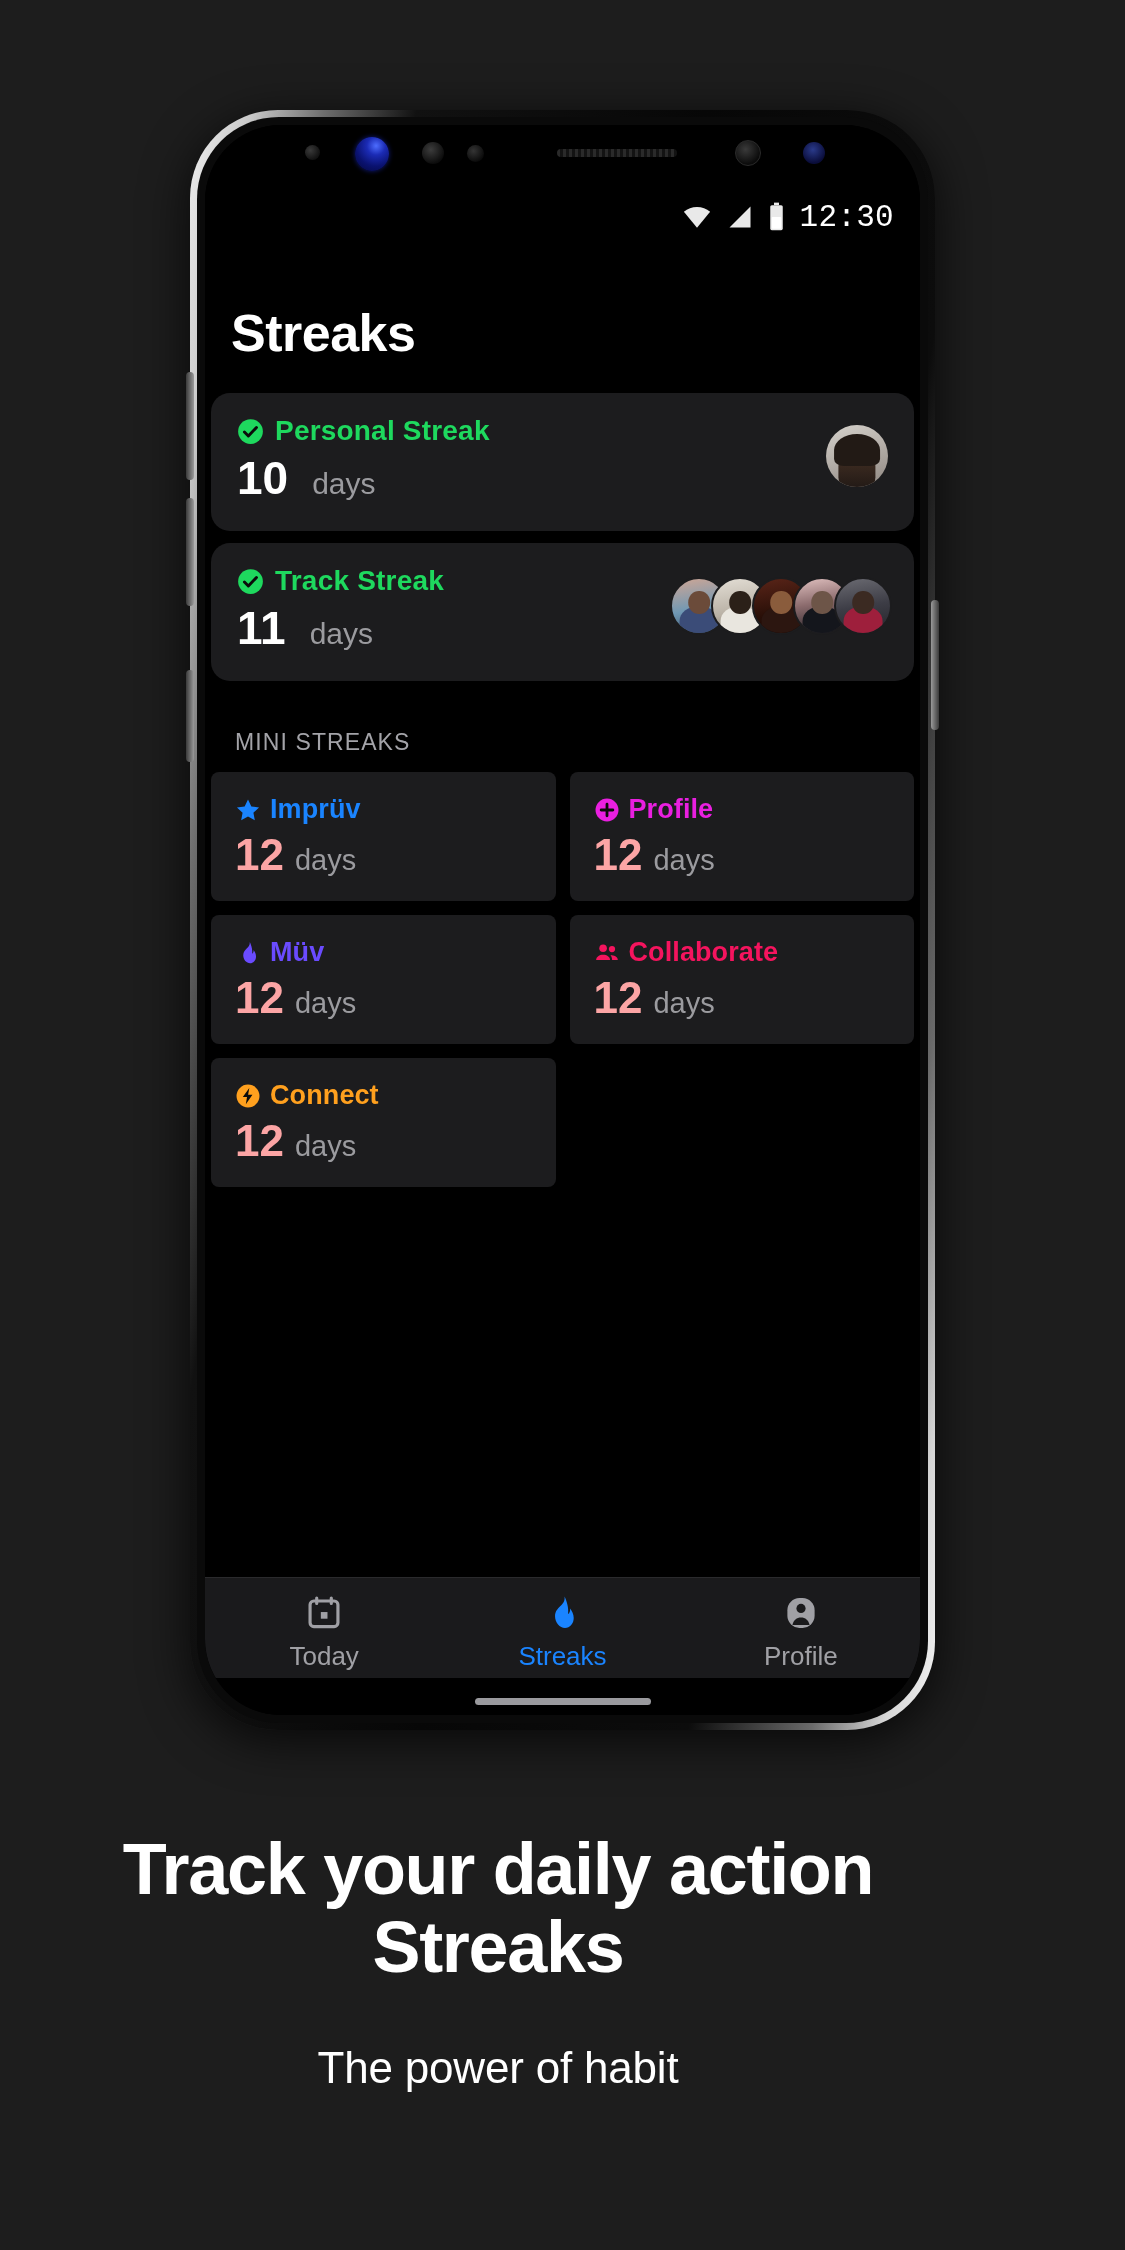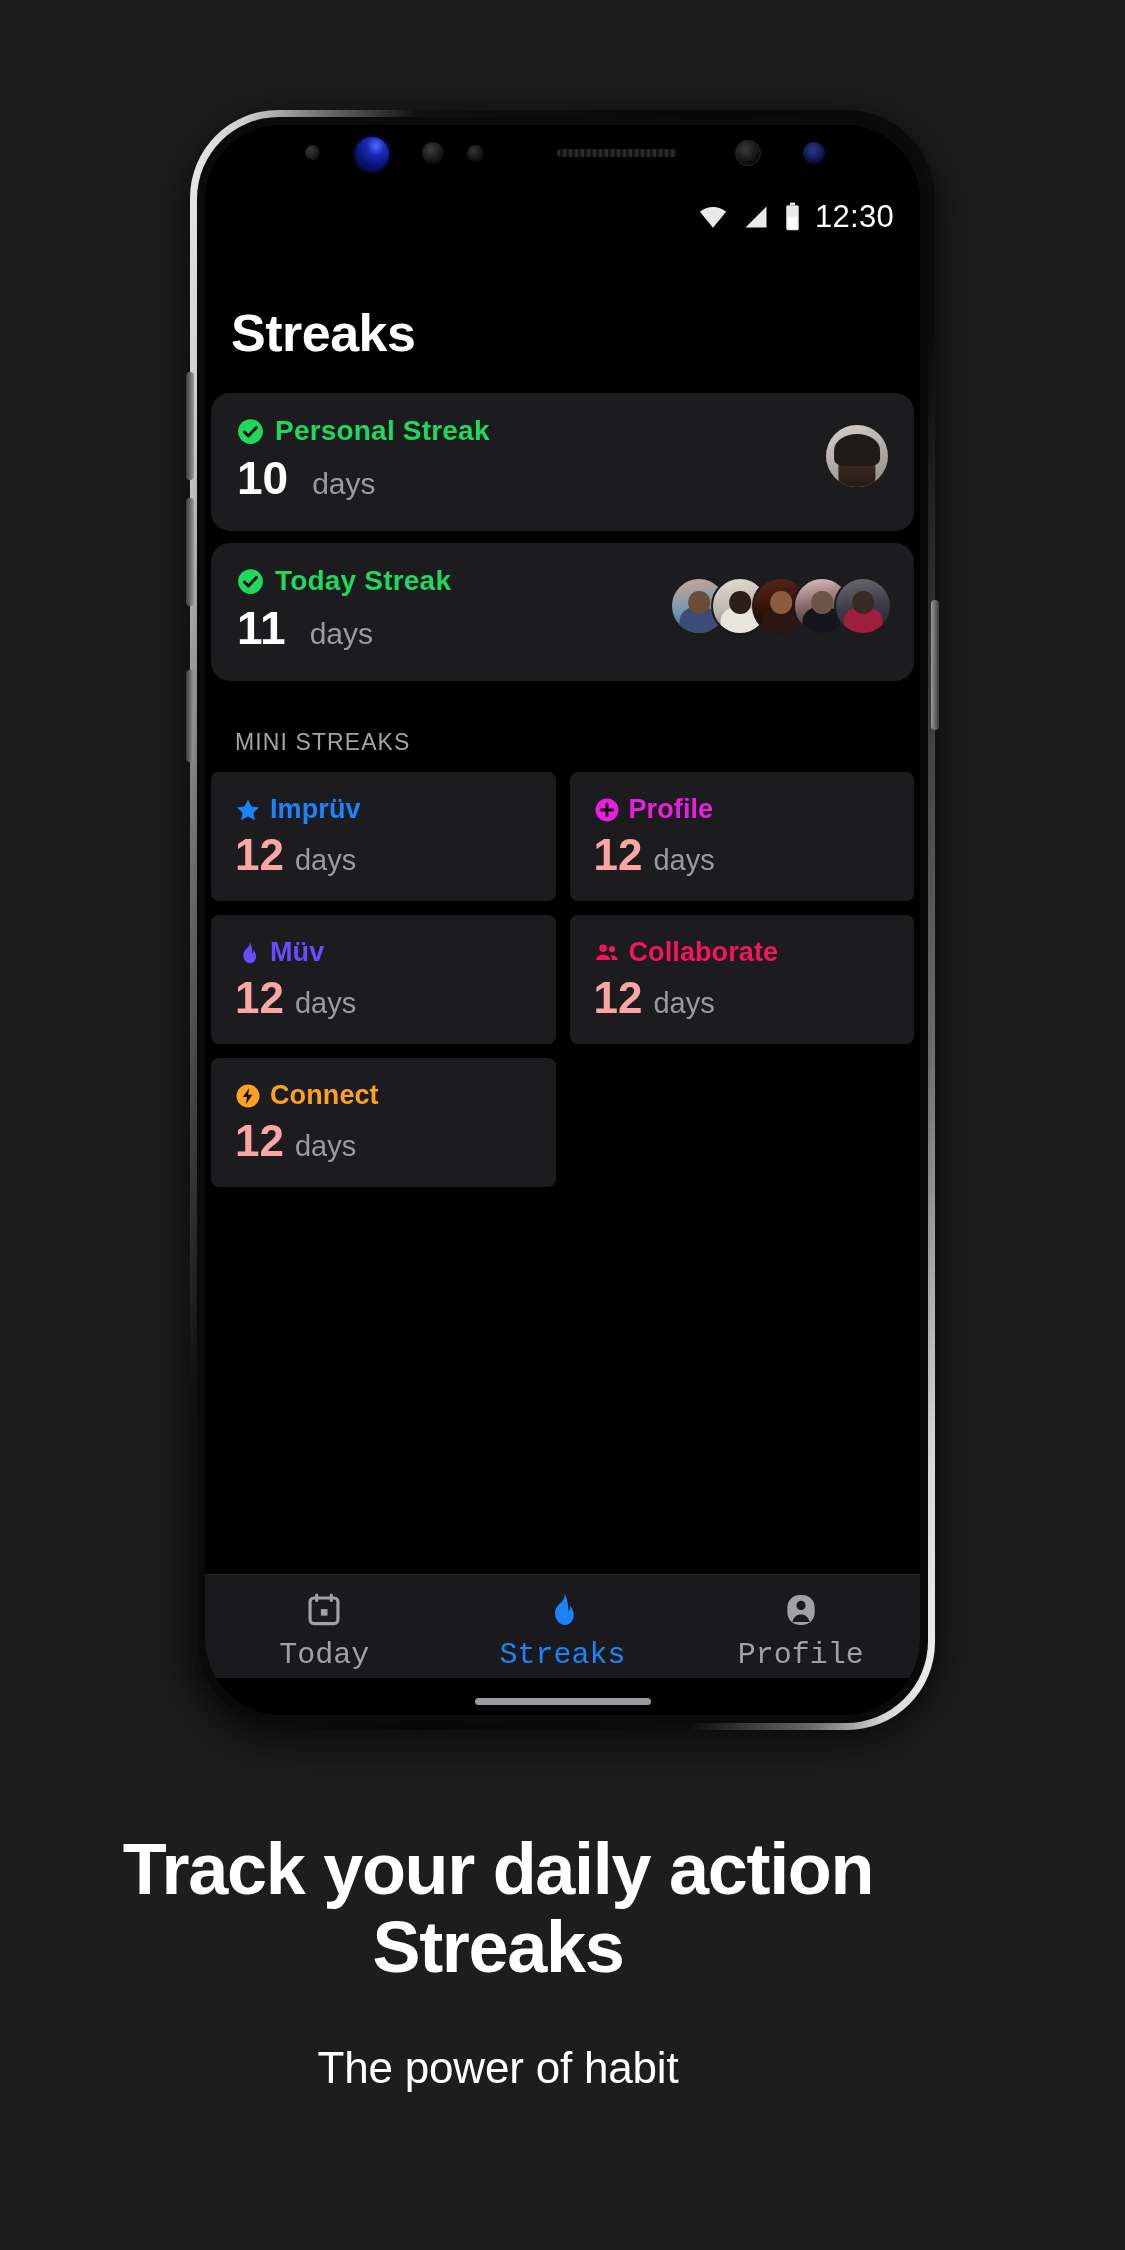--- a/index.html
+++ b/index.html
@@ -108,21 +108,21 @@
 
   
   .statusbar {
     height: 56px;
     display: flex; align-items: center; justify-content: flex-end;
     padding-right: 26px; gap: 14px;
     flex: 0 0 auto;
   }
   .sb-time {
     color: #fff; font-size: 31px; letter-spacing: .3px;
-    font-family: Liberation Sans, sans-serif;
+    font-family: Liberation Mono, monospace;
   }
   .ico-wifi, .ico-sig, .ico-bat { display: block; }
 
   
   .app-header {
     flex: 0 0 auto;
     padding: 58px 26px 30px 26px;
   }
   .app-title {
     color: #fff; font-size: 52px; font-weight: bold; letter-spacing: -0.5px;
@@ -233,21 +233,21 @@
     background: #1a1a1c;
     border-top: 1px solid #2a2a2c;
     padding: 16px 0 6px 0;
     display: flex;
   }
   .tab {
     flex: 1; display: flex; flex-direction: column;
     align-items: center; gap: 9px;
   }
   .tab-ico { width: 38px; height: 38px; }
-  .tab-label { font-size: 30px; font-family: Liberation Mono, monospace; }
+  .tab-label { font-size: 26px; }
   .tab-label.inactive { color: #a0a0a5; }
   .tab-label.active { color: #1a84ff; }
   .home-ind {
     margin: 20px auto 10px auto;
     width: 176px; height: 7px; border-radius: 4px;
     background: #9a9a9e;
   }
 
   
   .caption {
@@ -336,21 +336,21 @@
             <div class="av-hair"></div>
           </div>
         </div>
 
         <div class="big-card">
           <div class="card-head">
             <svg class="check-ico" viewBox="0 0 24 24">
               <circle cx="12" cy="12" r="11" fill="#1ED95E"></circle>
               <path d="M6.6 12.4l3.5 3.6 7.2-7.6" stroke="#0b0b0b" stroke-width="2.6" fill="none" stroke-linecap="round" stroke-linejoin="round"></path>
             </svg>
-            <span class="card-label">Today Streak</span>
+            <span class="card-label">Track Streak</span>
           </div>
           <div class="card-metric">
             <span class="metric-num">11</span>
             <span class="metric-unit">days</span>
           </div>
           <div class="avatar-stack">
             <div class="av av-a">
               <div class="av-body" style="background:#3b4c78"></div>
               <div class="av-head" style="background:#6b4b3a"></div>
             </div>

